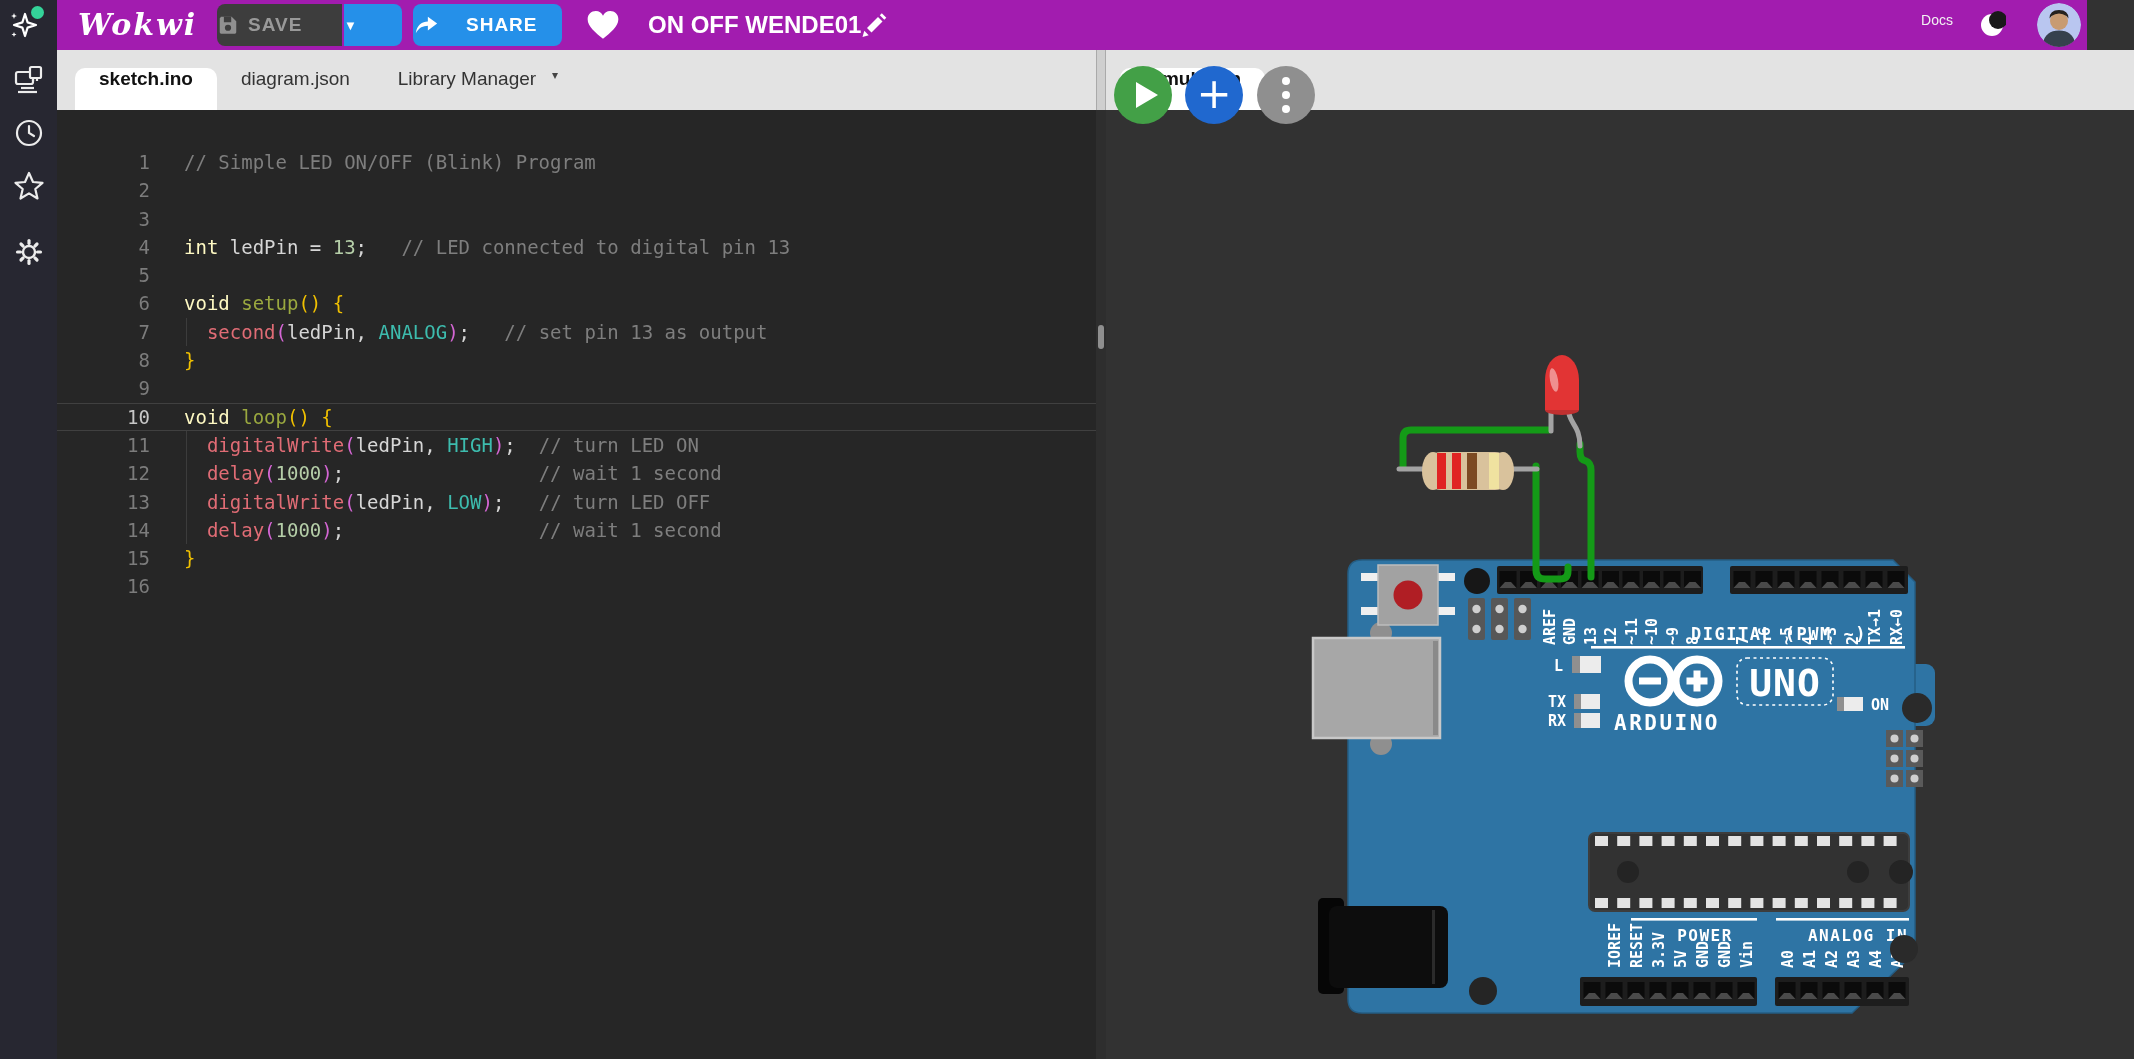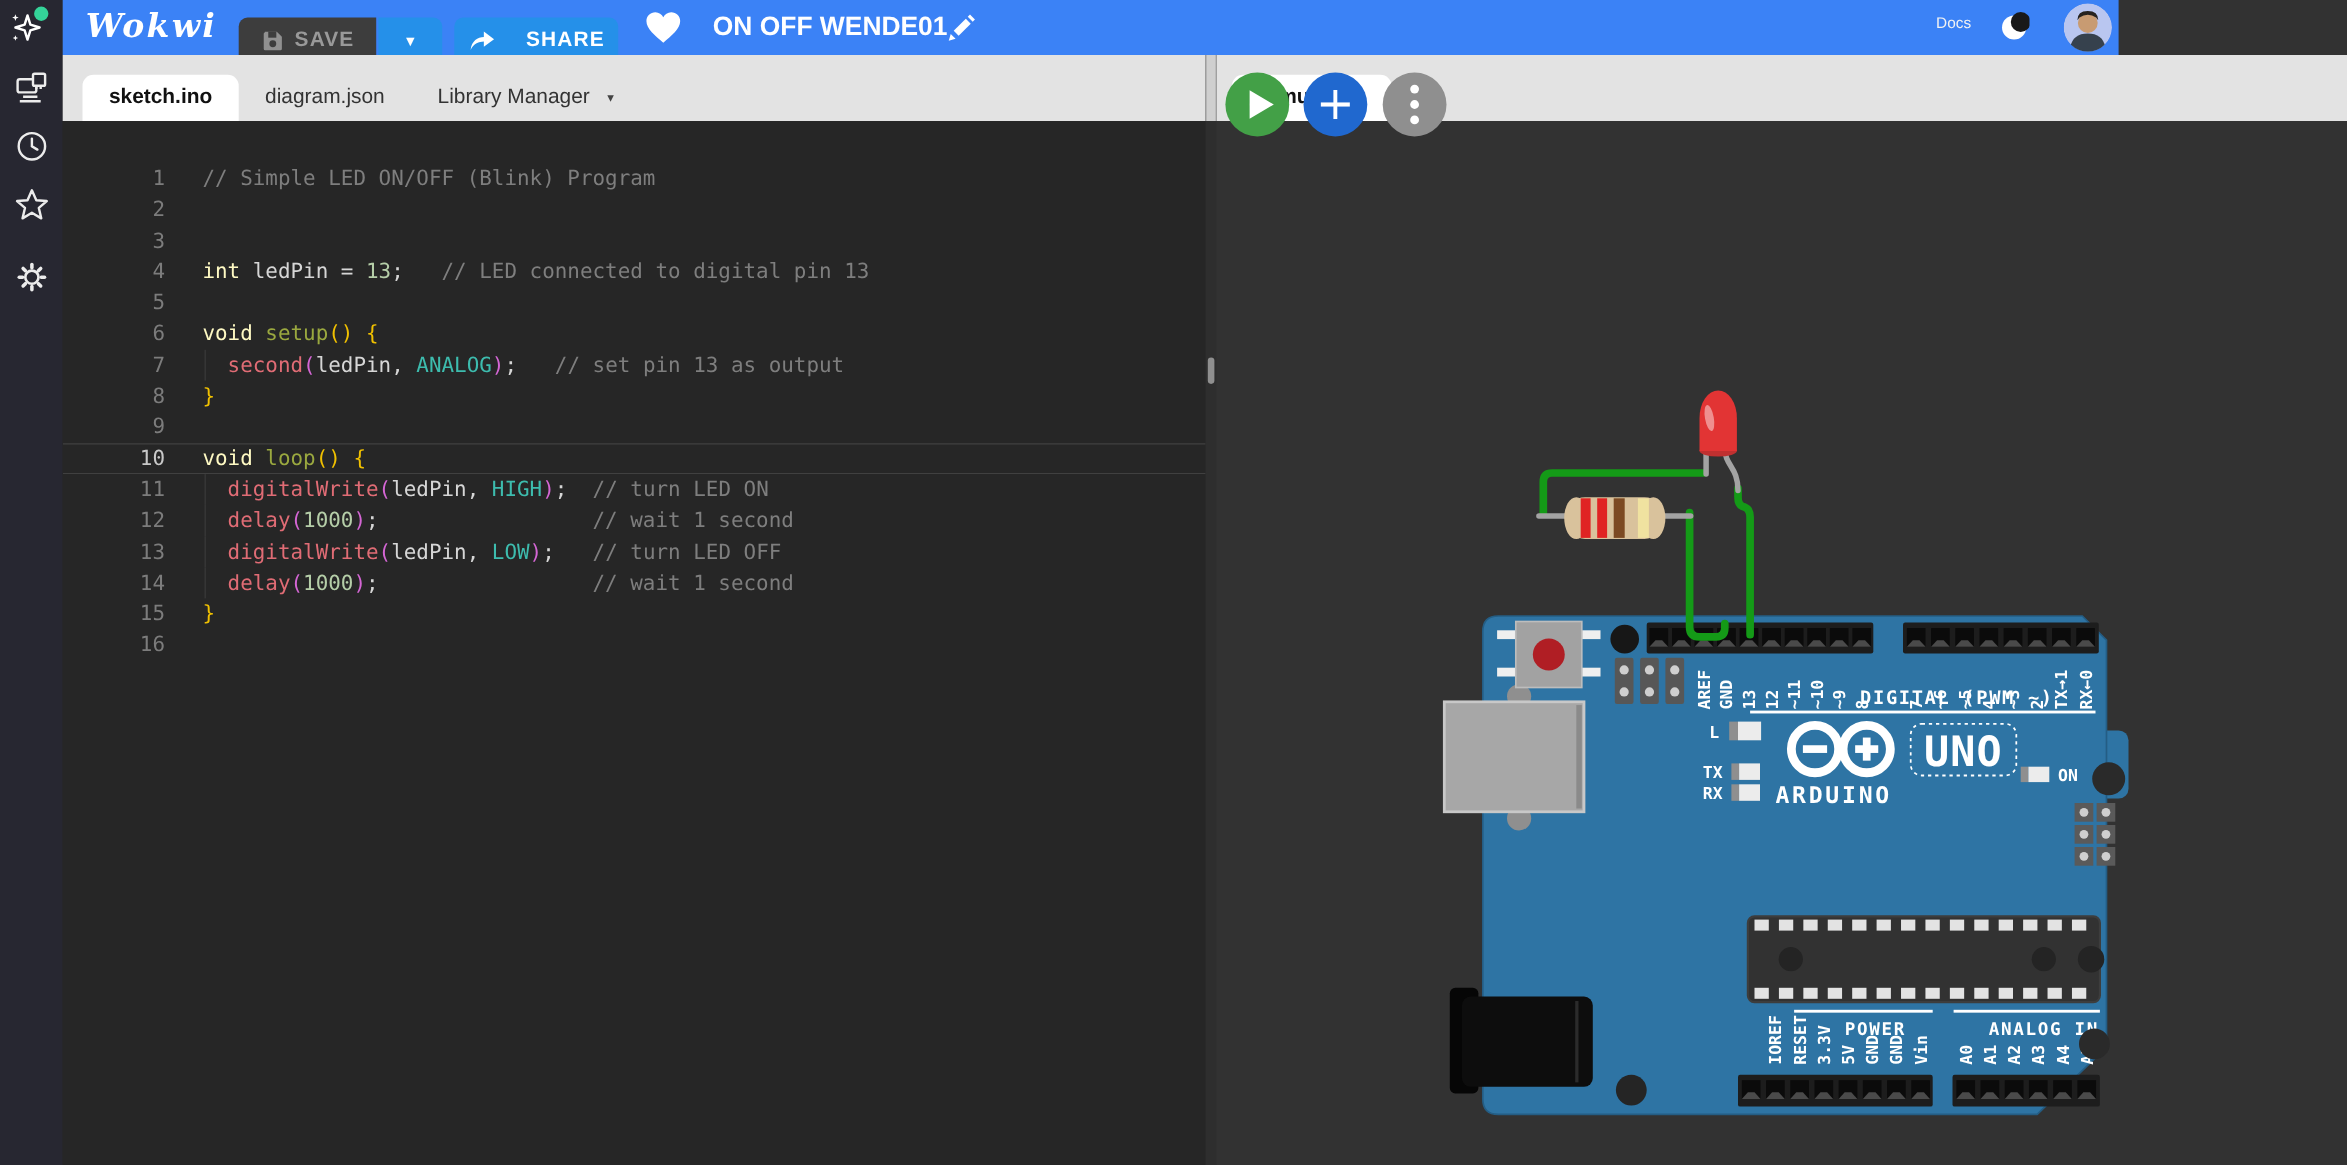--- a/index.html
+++ b/index.html
@@ -1,44 +1,44 @@
 <!DOCTYPE html>
 <html><head>
 <meta charset="utf-8">
 <style>
   html,body{margin:0;padding:0}
   body{width:2134px;height:1059px;overflow:hidden;position:relative;
        background:#323232;font-family:"Liberation Sans",sans-serif;}
 
   
-  .topbar{position:absolute;left:57px;top:0;width:1869px;height:50px;background:#3b82f6;}
+  .topbar{position:absolute;left:57px;top:0;width:2030px;height:50px;background:#a21caf;}
   .sidebar{position:absolute;left:0;top:0;width:57px;height:1059px;background:#272731;}
   .sparkle{position:absolute;left:8px;top:8px;width:34px;height:34px;}
   .greendot{position:absolute;left:31px;top:6px;width:13px;height:13px;border-radius:50%;background:#34d399;}
   .logo{position:absolute;left:21px;top:7px;color:#fff;font-size:30px;font-weight:bold;letter-spacing:2px;font-family:"DejaVu Serif",serif;font-style:italic;}
-  .btn{position:absolute;top:16px;height:42px;display:flex;align-items:center;justify-content:center;cursor:pointer;}
+  .btn{position:absolute;top:4px;height:42px;display:flex;align-items:center;cursor:pointer;}
   .save-btn{left:160px;width:125px;background:#3d3d3d;border-radius:8px 0 0 8px;gap:9px;}
   .save-btn span{color:#999;font-size:19px;font-weight:bold;letter-spacing:1px;}
   .caret-btn{left:287px;width:58px;background:#2590e9;border-radius:0 8px 8px 0;color:#fff;font-size:13px;}
   .share-btn{left:356px;width:149px;background:#2590e9;border-radius:8px;gap:27px;}
   .share-btn span{color:#fff;font-size:19px;font-weight:bold;letter-spacing:1px;}
   .heart{position:absolute;left:528px;top:8px;width:36px;height:34px;}
   .proj-title{position:absolute;left:591px;top:11px;color:#fff;font-size:24px;font-weight:bold;white-space:nowrap;}
   .pencil{position:absolute;left:800px;top:9px;width:32px;height:32px;}
   .docs{position:absolute;right:134px;top:12px;color:#f2f2f2;font-size:14px;font-weight:500;cursor:pointer;}
   .moon{position:absolute;right:81px;top:11px;width:27px;height:27px;cursor:pointer;}
   .avatar{position:absolute;right:6px;top:3px;width:44px;height:44px;border-radius:50%;overflow:hidden;cursor:pointer;}
 
   
   .side-ic{position:absolute;left:13px;width:32px;height:32px;cursor:pointer;}
 
   
   .editor{position:absolute;left:57px;top:50px;width:1039px;height:1009px;background:#262626;}
   .tabbar{position:absolute;left:0;top:0;right:0;height:60px;background:#e3e3e3;display:flex;align-items:flex-end;}
-  .tab{height:42px;display:flex;align-items:center;padding:0 24px;font-size:19px;color:#333;cursor:pointer;white-space:nowrap;}
+  .tab{height:42px;display:flex;padding:0 24px;font-size:19px;color:#333;cursor:pointer;white-space:nowrap;}
   .tab.active{background:#fff;border-radius:10px 10px 0 0;font-weight:bold;color:#111;}
   .tab .tcaret{font-size:12px;color:#444;margin-left:16px;}
   .codearea{position:absolute;left:0;top:60px;right:0;bottom:0;background:#262626;padding-top:38px;
             font-family:"DejaVu Sans Mono",monospace;font-size:19px;}
   .cl{display:flex;height:28.3px;line-height:28.3px;}
   .cl .ln{width:93px;text-align:right;color:#7c7c7c;flex:none;}
   .cl .lc{padding-left:34px;white-space:pre;color:#d6d6d6;position:relative;}
   .cl.cur{box-shadow:inset 0 1px 0 #404040, inset 0 -1px 0 #404040;}
   .cl.cur .ln{color:#c8c8c8;}
   .ig{position:absolute;left:36px;top:0;bottom:0;border-left:1px solid #3c3c3c;}

